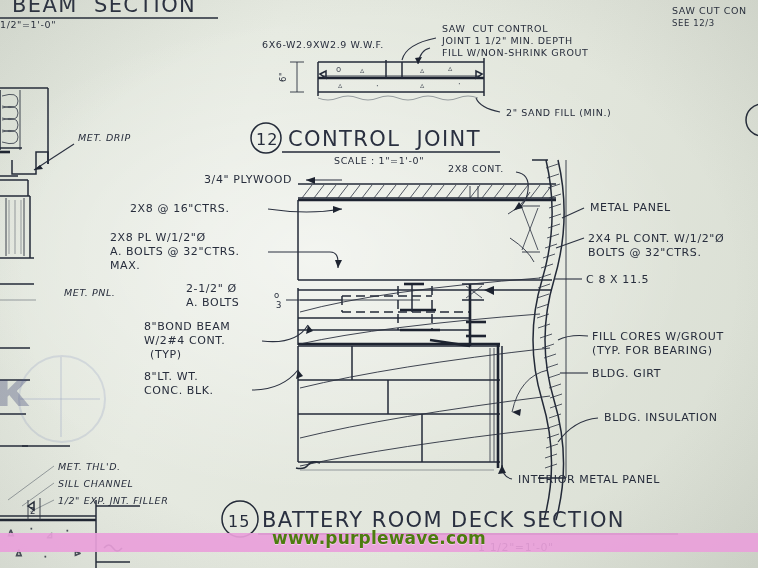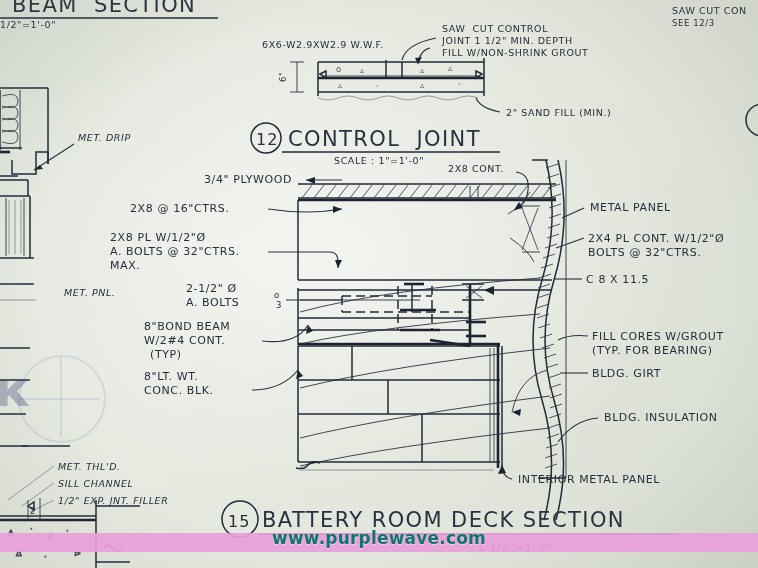--- a/index.html
+++ b/index.html
@@ -74,21 +74,21 @@
   }
   #watermark-text {
     position: absolute;
     left: 0;
     top: 528px;
     width: 758px;
     text-align: center;
     font-family: "DejaVu Sans", sans-serif;
     font-size: 17px;
     font-weight: bold;
-    color: #0f766e;
+    color: #4d7c0f;
     letter-spacing: 0.2px;
     text-shadow: 0 1px 0 rgba(255,255,255,.45);
     pointer-events: none;
   }
   #stamp {
     position: absolute;
     left: 18px;
     top: 355px;
     width: 84px;
     height: 84px;

